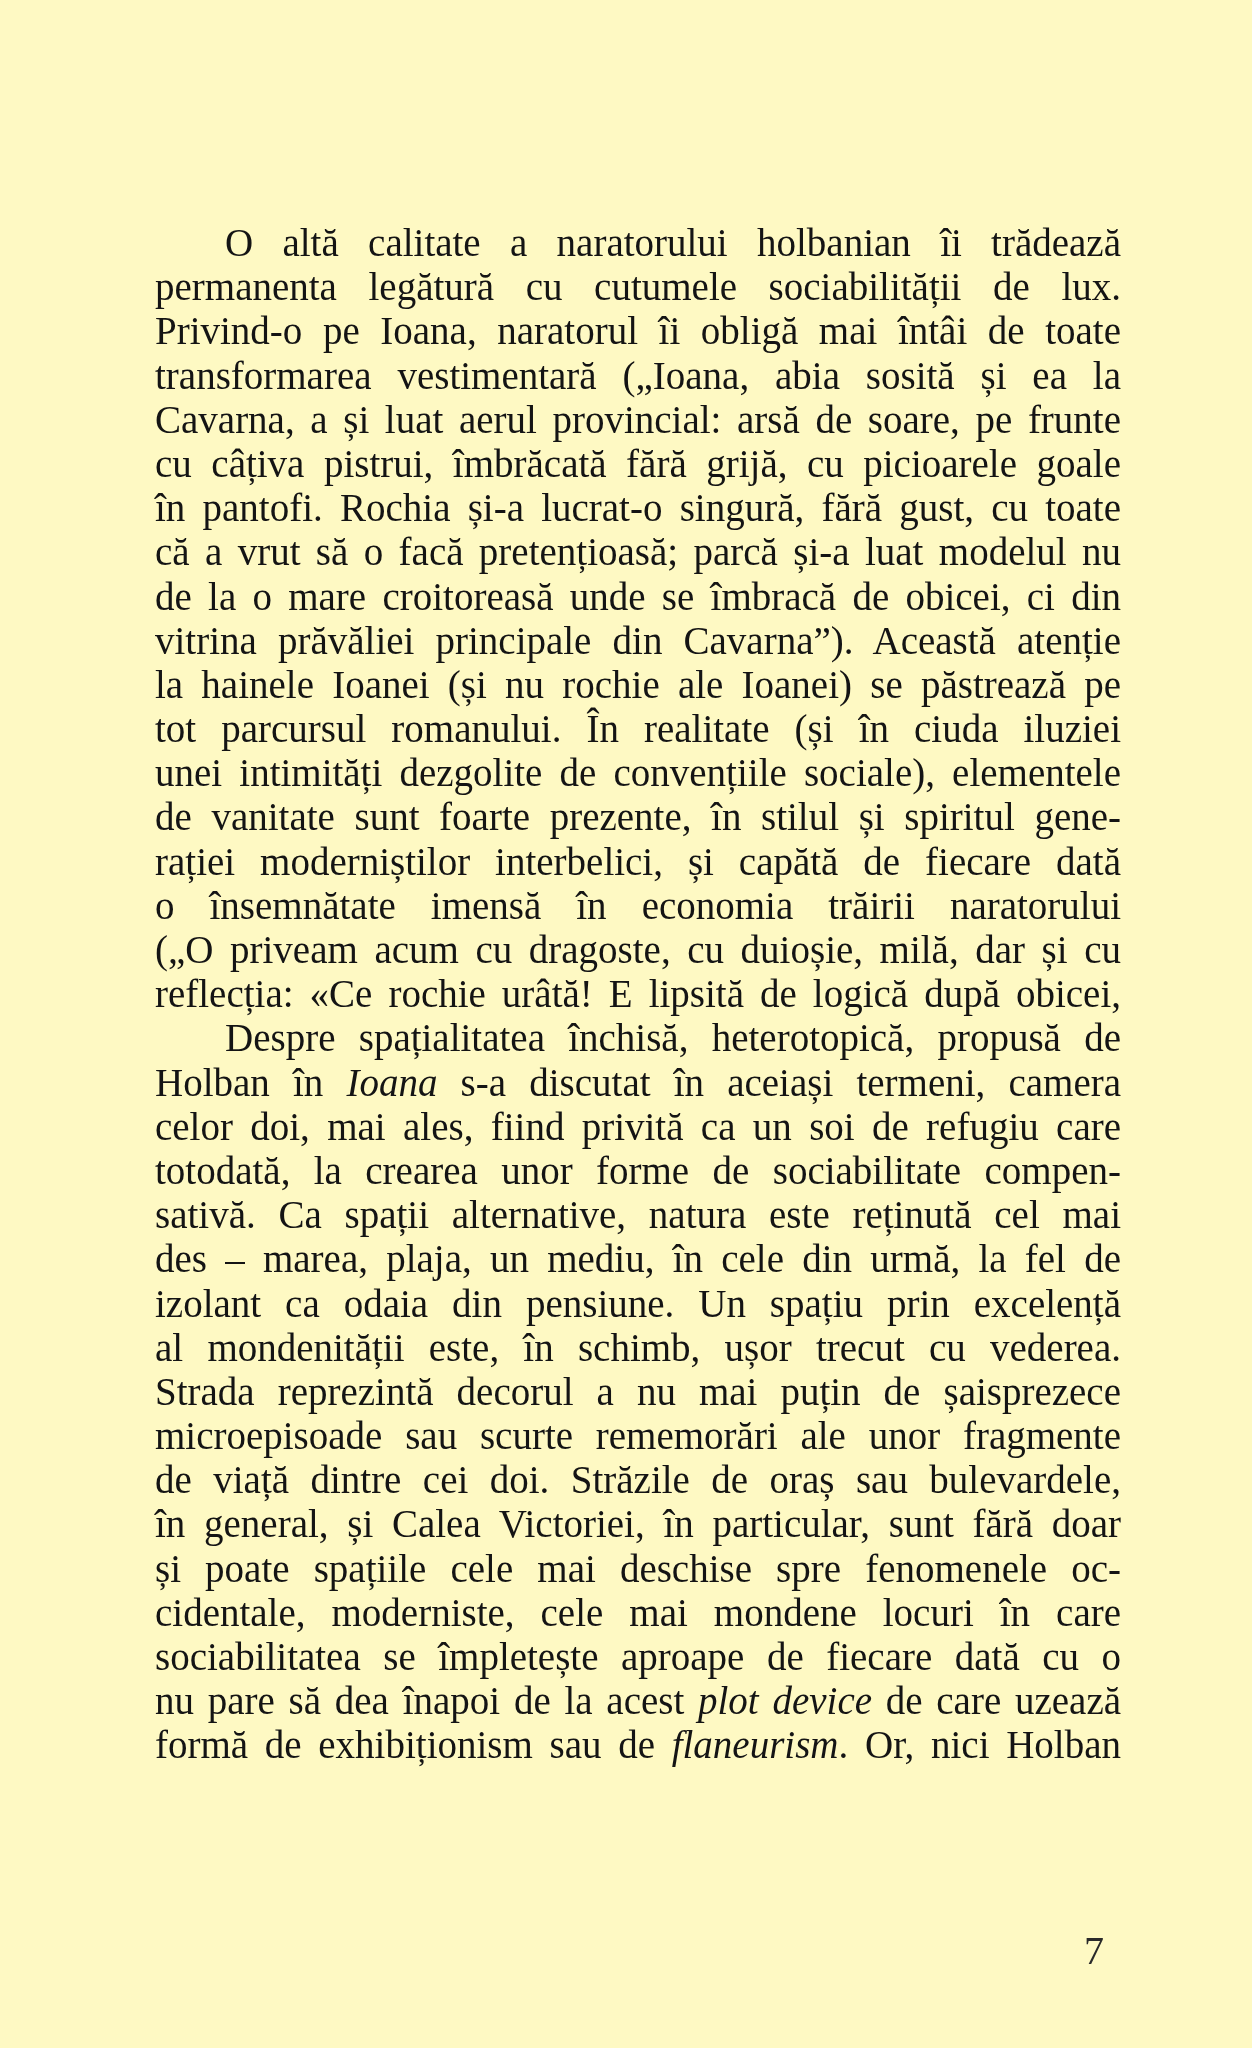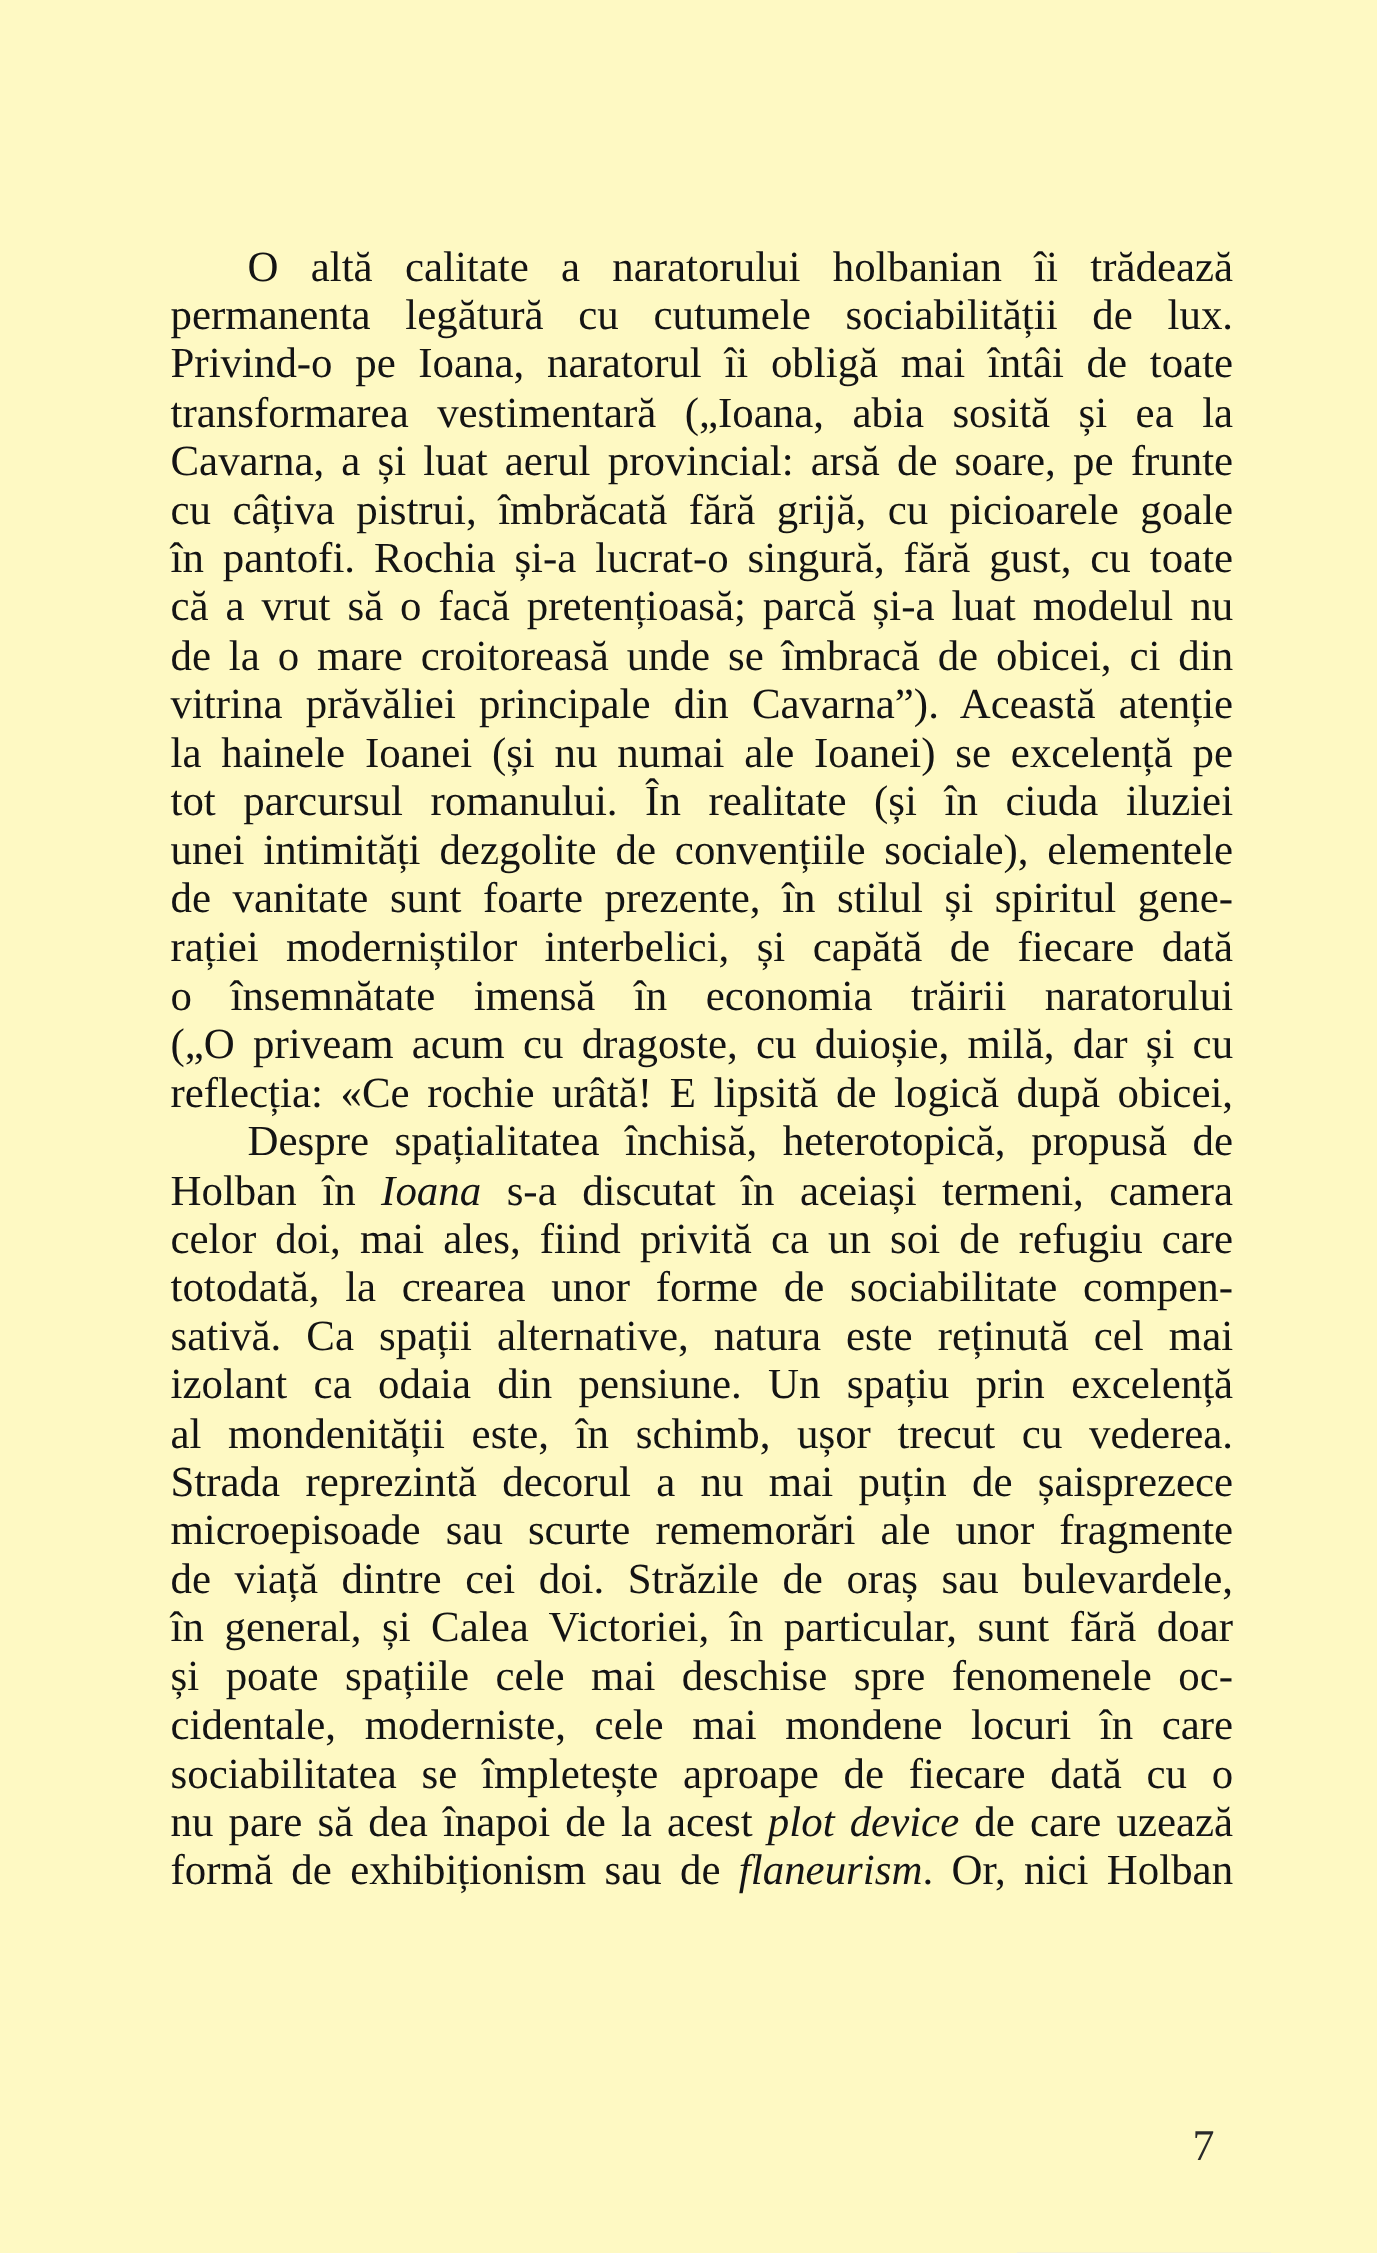--- a/index.html
+++ b/index.html
@@ -63,35 +63,36 @@
         <div class="line indent">O altă calitate a naratorului holbanian îi trădează</div>
         <div class="line">permanenta legătură cu cutumele sociabilității de lux.</div>
         <div class="line">Privind-o pe Ioana, naratorul îi obligă mai întâi de toate</div>
         <div class="line">transformarea vestimentară („Ioana, abia sosită și ea la</div>
         <div class="line">Cavarna, a și luat aerul provincial: arsă de soare, pe frunte</div>
         <div class="line">cu câțiva pistrui, îmbrăcată fără grijă, cu picioarele goale</div>
         <div class="line">în pantofi. Rochia și-a lucrat-o singură, fără gust, cu toate</div>
         <div class="line">că a vrut să o facă pretențioasă; parcă și-a luat modelul nu</div>
         <div class="line">de la o mare croitoreasă unde se îmbracă de obicei, ci din</div>
         <div class="line">vitrina prăvăliei principale din Cavarna”). Această atenție</div>
-        <div class="line">la hainele Ioanei (și nu numai ale Ioanei) se excelență pe</div>
+        <div class="line">la hainele Ioanei (și nu rochie ale Ioanei) se păstrează pe</div>
         <div class="line">tot parcursul romanului. În realitate (și în ciuda iluziei</div>
         <div class="line">unei intimități dezgolite de convențiile sociale), elementele</div>
         <div class="line">de vanitate sunt foarte prezente, în stilul și spiritul gene-</div>
         <div class="line">rației moderniștilor interbelici, și capătă de fiecare dată</div>
         <div class="line">o însemnătate imensă în economia trăirii naratorului</div>
         <div class="line">(„O priveam acum cu dragoste, cu duioșie, milă, dar și cu</div>
         <div class="line">reflecția: «Ce rochie urâtă! E lipsită de logică după obicei,</div>
       </div>
       <div class="paragraph">
         <div class="line indent">Despre spațialitatea închisă, heterotopică, propusă de</div>
         <div class="line">Holban în <i>Ioana</i> s-a discutat în aceiași termeni, camera</div>
         <div class="line">celor doi, mai ales, fiind privită ca un soi de refugiu care</div>
         <div class="line">totodată, la crearea unor forme de sociabilitate compen-</div>
         <div class="line">sativă. Ca spații alternative, natura este reținută cel mai</div>
+        <div class="line">des – marea, plaja, un mediu, în cele din urmă, la fel de</div>
         <div class="line">izolant ca odaia din pensiune. Un spațiu prin excelență</div>
         <div class="line">al mondenității este, în schimb, ușor trecut cu vederea.</div>
         <div class="line">Strada reprezintă decorul a nu mai puțin de șaisprezece</div>
         <div class="line">microepisoade sau scurte rememorări ale unor fragmente</div>
         <div class="line">de viață dintre cei doi. Străzile de oraș sau bulevardele,</div>
         <div class="line">în general, și Calea Victoriei, în particular, sunt fără doar</div>
         <div class="line">și poate spațiile cele mai deschise spre fenomenele oc-</div>
         <div class="line">cidentale, moderniste, cele mai mondene locuri în care</div>
         <div class="line">sociabilitatea se împletește aproape de fiecare dată cu o</div>
         <div class="line">nu pare să dea înapoi de la acest <i>plot device</i> de care uzează</div>

